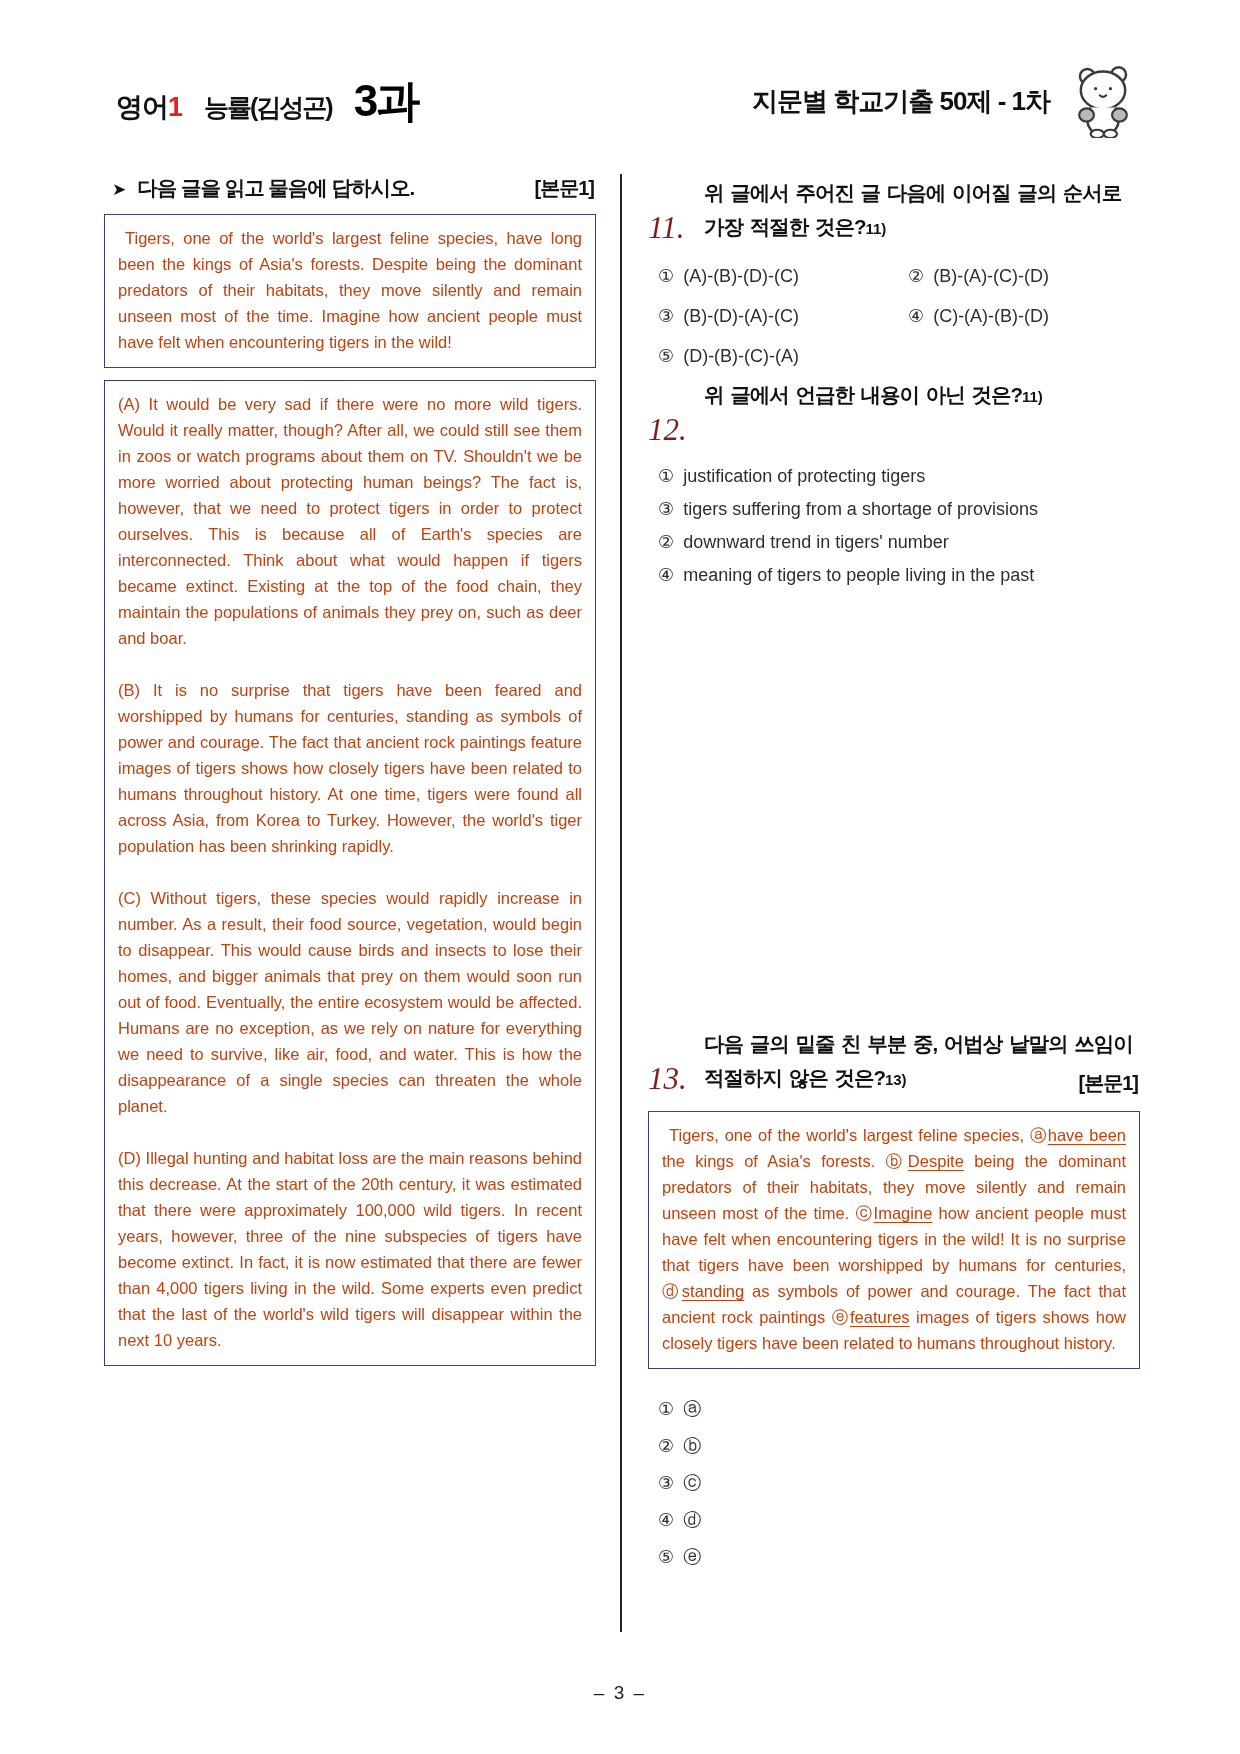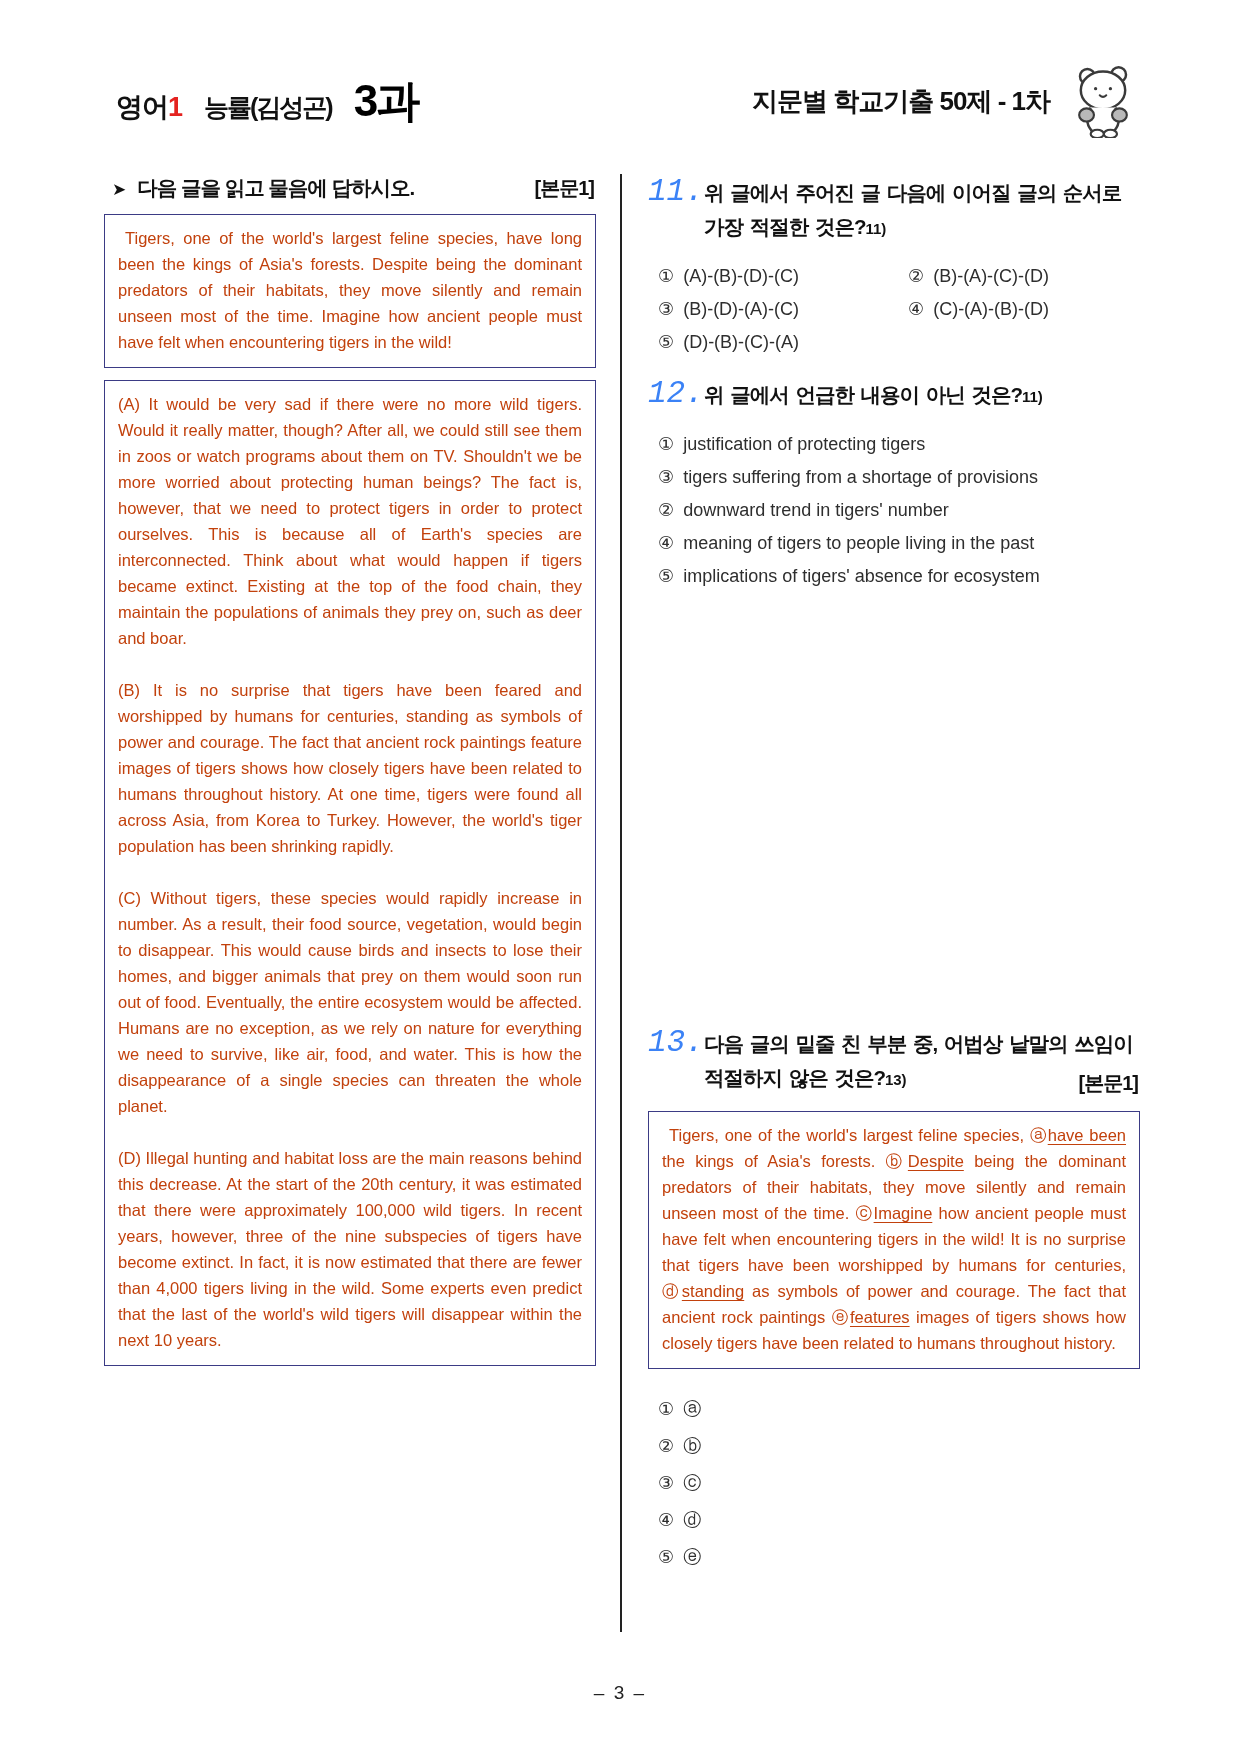--- a/index.html
+++ b/index.html
@@ -48,32 +48,32 @@
   .pbox .para { margin-bottom: 26px; }
   .pbox .para:last-child { margin-bottom: 0; }
 
   
   .question { position: absolute; left: 26px; right: 0; }
   .q-11 { top: 6px; }
   .q-12 { top: 208px; }
   .q-13 { top: 857px; }
   .q-header { display: flex; align-items: flex-start; position: relative; }
   .q-num {
-    font-family: Liberation Mono, monospace;
-    font-style: italic; font-size: 31px; color: #3b82f6;
-    width: 56px; flex: 0 0 56px; line-height: 32px;
+    font-family: Liberation Serif, serif;
+    font-style: italic; font-size: 31px; color: #7f1d1d;
+    width: 56px; flex: 0 0 56px; line-height: 32px; margin-top: 36px;
   }
   .q-text { flex: 1; font-size: 20.5px; font-weight: bold; color: #111; line-height: 34px; letter-spacing: -1px; word-spacing: 2px; }
   .fnote { font-size: 15px; font-weight: bold; letter-spacing: 0; }
   .q-src { position: absolute; right: 2px; bottom: 0; }
 
   .opts { margin-top: 14px; padding-left: 10px; }
   .opt { font-size: 18px; color: #2e2e2e; line-height: 33px; }
   .omark { margin-right: 9px; font-size: 18px; color: #2e2e2e; }
-  .opts-grid { margin-top: 14px; padding-left: 10px; display: grid; grid-template-columns: 250px 1fr; row-gap: 0; }
+  .opts-grid { margin-top: 14px; padding-left: 10px; display: grid; grid-template-columns: 250px 1fr; row-gap: 7px; }
   .opts-13 { margin-top: 22px; padding-left: 10px; }
   .opts-13 .opt { line-height: 37px; }
 
   .q13-box { margin-top: 14px; }
   .cmark { font-size: 16.5px; }
   .ul { text-decoration: underline; text-underline-offset: 3px; }
 
   
   .footer { position: absolute; left: 0; top: 1682px; width: 100%; text-align: center; font-size: 19px; color: #222; letter-spacing: 2px; }
 
@@ -152,21 +152,20 @@
       <div class="question q-12">
         <div class="q-header">
           <span class="q-num">12.</span>
           <span class="q-text"><span>위 글에서 언급한 내용이 아닌 것은?</span><span class="fnote">11)</span></span>
         </div>
         <div class="opts">
           <div class="opt"><span class="omark">①</span><span>justification of protecting tigers</span></div>
           <div class="opt"><span class="omark">③</span><span>tigers suffering from a shortage of provisions</span></div>
           <div class="opt"><span class="omark">②</span><span>downward trend in tigers' number</span></div>
           <div class="opt"><span class="omark">④</span><span>meaning of tigers to people living in the past</span></div>
-          <div class="opt"><span class="omark">⑤</span><span>implications of tigers' absence for ecosystem</span></div>
         </div>
       </div>
 
       <div class="question q-13">
         <div class="q-header">
           <span class="q-num">13.</span>
           <span class="q-text"><span>다음 글의 밑줄 친 부분 중, 어법상 낱말의 쓰임이 적절하지 않은 것은?</span><span class="fnote">13)</span></span>
           <span class="source-tag q-src">[본문1]</span>
         </div>
         <div class="pbox q13-box">

